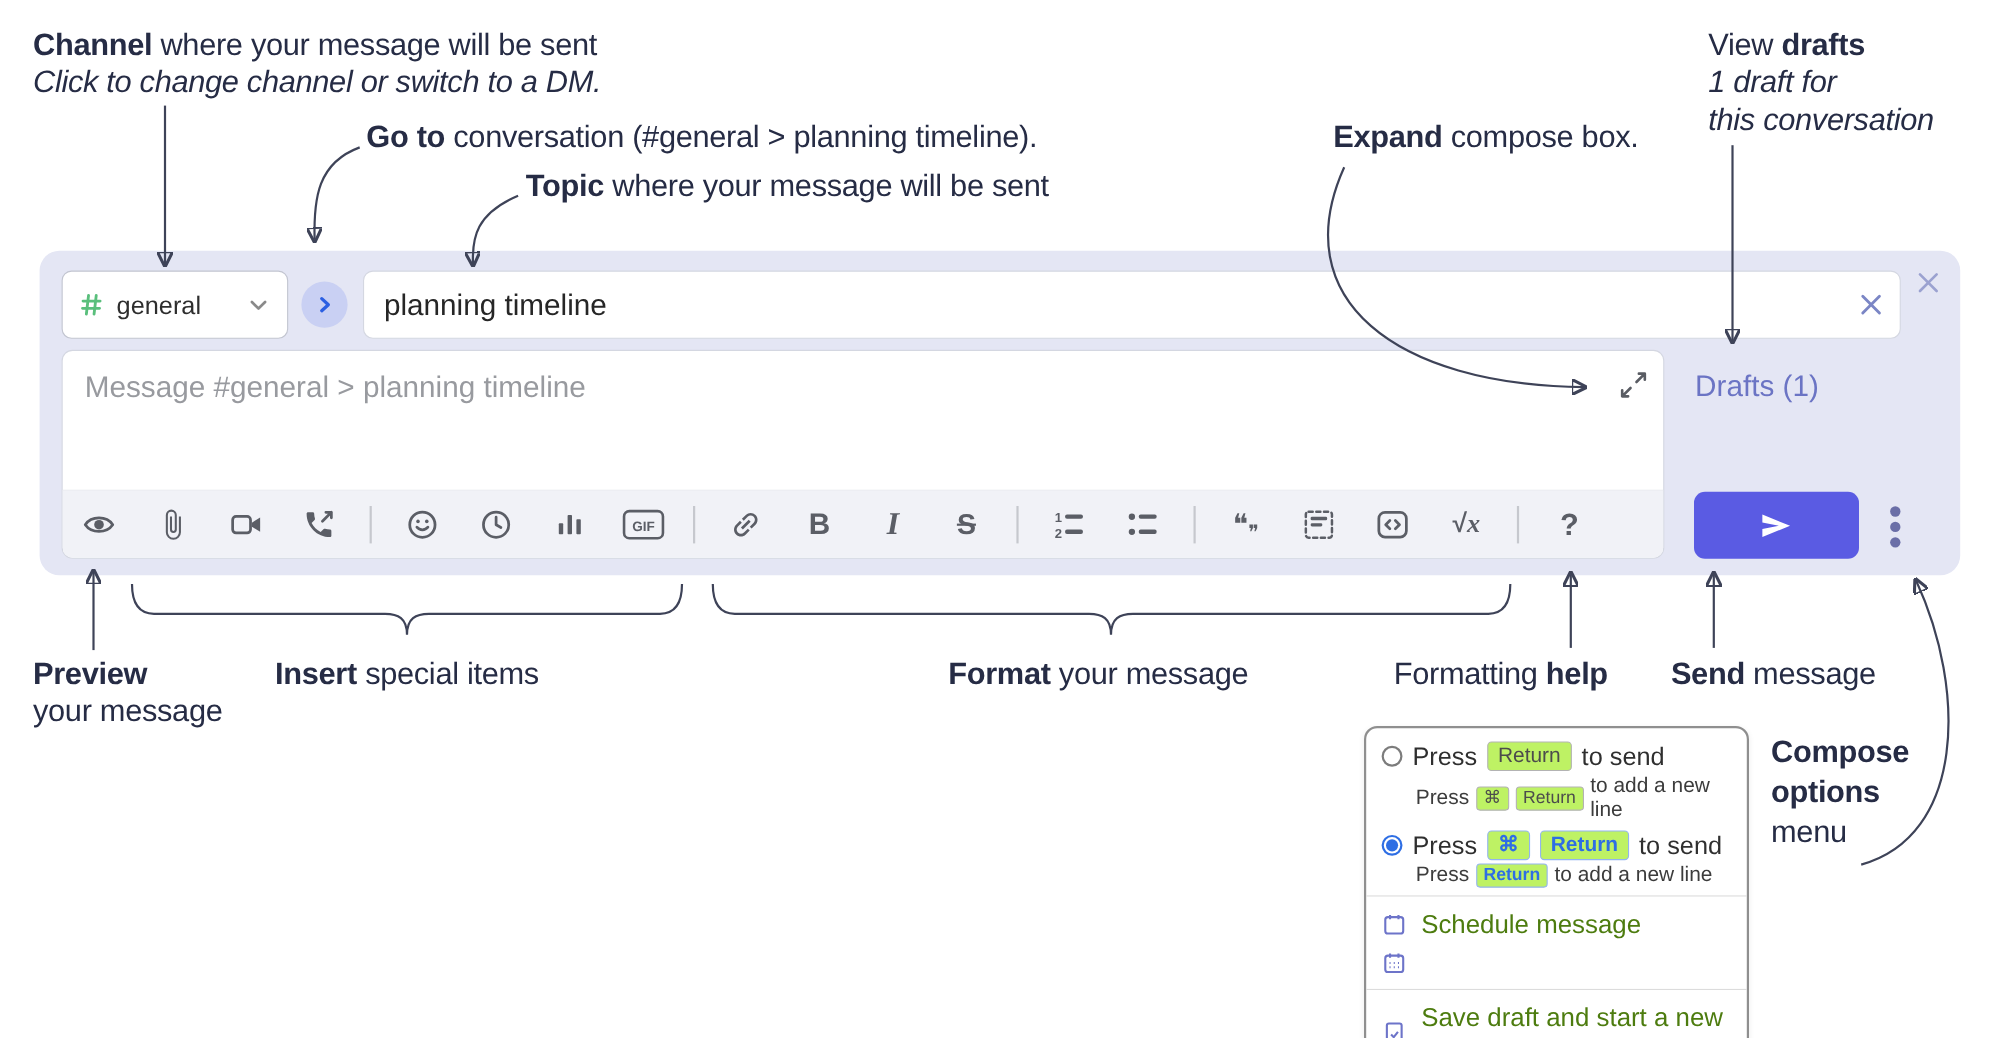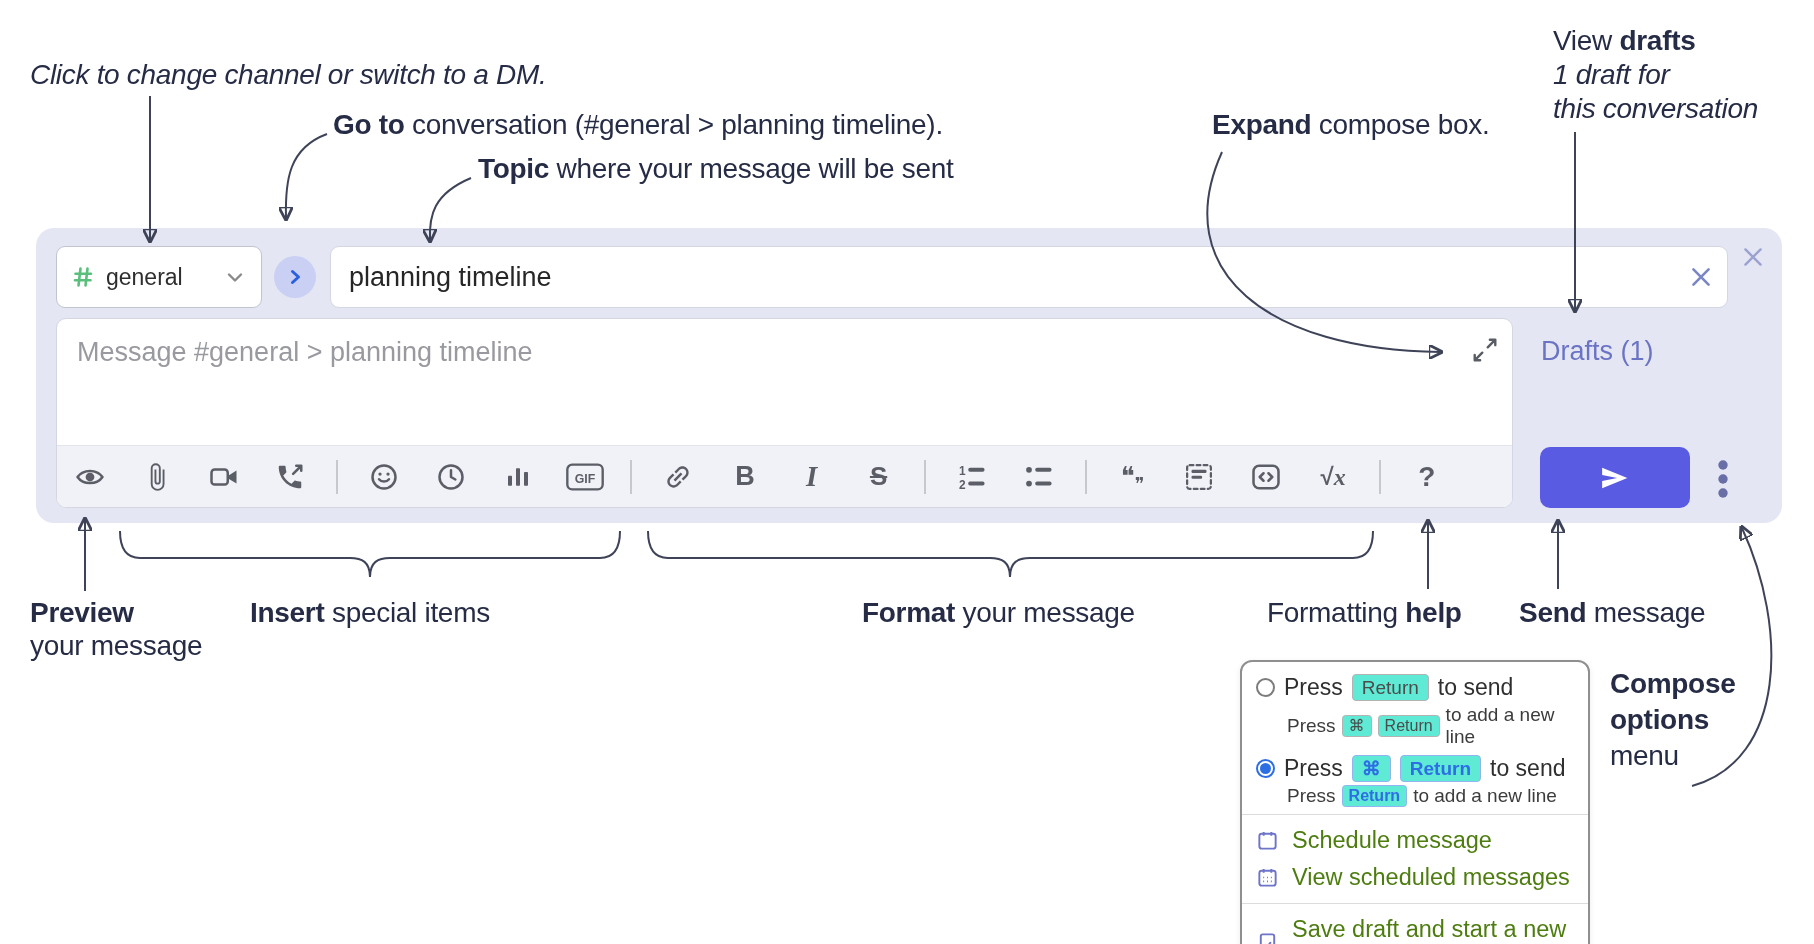--- a/index.html
+++ b/index.html
@@ -54,33 +54,34 @@
   .kebab{position:absolute;left:1681px;top:231px;cursor:pointer;}
   
   .popup{position:absolute;left:1240px;top:660px;width:350px;background:#fff;
         border:2px solid #8f8f8f;border-radius:12px;box-shadow:0 2px 6px rgba(0,0,0,.08);
         padding:10px 16px 10px 14px;box-sizing:border-box;z-index:10;}
   .opt-main{display:flex;align-items:center;gap:9px;font-size:23px;color:#2f2f2f;margin-top:2px;}
   .opt-sub{display:flex;align-items:center;gap:6px;font-size:19px;color:#3c3c3c;margin:3px 0 7px 31px;}
   .radio{width:19px;height:19px;border-radius:50%;border:2px solid #7c7c7c;box-sizing:border-box;flex:0 0 auto;cursor:pointer;}
   .radio.sel{border-color:#2e6ee4;position:relative;}
   .radio.sel::after{content:"";position:absolute;left:2px;top:2px;width:11px;height:11px;border-radius:50%;background:#2e6ee4;}
-  .kbd{border:1px solid #b3b3b3;border-radius:4px;background:#5eead4;color:#4c4c4c;
+  .kbd{border:1px solid #b3b3b3;border-radius:4px;background:#bef264;color:#4c4c4c;
         font-size:19px;padding:1px 9px;line-height:23px;}
   .kbd.small{font-size:16px;padding:0 6px;line-height:20px;border-radius:3.5px;}
   .kbd.blue{border-color:#93b4f0;color:#2e6ee4;font-weight:600;}
   .pp-hr{border:none;border-top:1px solid #dcdcdc;margin:7px -16px 7px -14px;}
   .mi{display:flex;align-items:center;gap:13px;font-size:23.5px;color:#4d7c0f;padding:5px 0;cursor:pointer;}
   .mi svg{width:23px;height:23px;stroke:#6d74c9;fill:none;stroke-width:2;flex:0 0 auto;}
 </style>
 </head>
 <body>
 
 <div class="stage">
 
+  <div class="ann" style="left:30px;top:24px"><b>Channel</b><span> where your message will be sent</span></div>
   <div class="ann it" style="left:30px;top:58px"><span>Click to change channel or switch to a DM.</span></div>
 
   <div class="ann" style="left:478px;top:152px"><b>Topic</b><span> where your message will be sent</span></div>
   <div class="ann" style="left:333px;top:108px"><b>Go to</b><span> conversation (#general &gt; planning timeline).</span></div>
   <div class="ann" style="left:1212px;top:108px"><b>Expand</b><span> compose box.</span></div>
 
   <div class="ann" style="left:1553px;top:24px"><span>View </span><b>drafts</b></div>
   <div class="ann it" style="left:1553px;top:58px"><span>1 draft for</span></div>
   <div class="ann it" style="left:1553px;top:92px"><span>this conversation</span></div>
 
@@ -301,21 +302,20 @@
           <path d="M8 3 V7 M16 3 V7"></path>
         </svg>
       <span>Schedule message</span>
     </div>
     <div class="mi">
       <svg viewBox="0 0 24 24">
           <rect x="3.5" y="5" width="17" height="15.5" rx="2.5"></rect>
           <path d="M8 3 V7 M16 3 V7"></path>
           <path d="M7.5 12 h1 M11.5 12 h1 M15.5 12 h1 M7.5 16 h1 M11.5 16 h1 M15.5 16 h1" stroke-width="1.8"></path>
         </svg>
-      <span>View scheduled messages</span>
     </div>
     <hr class="pp-hr">
     <div class="mi">
       <svg viewBox="0 0 24 24">
           <rect x="5" y="2.5" width="14" height="19" rx="2"></rect>
           <path d="M9 13 L11.5 15.5 L15.5 10.5"></path>
         </svg>
       <span>Save draft and start a new message</span>
     </div>
   </div>

